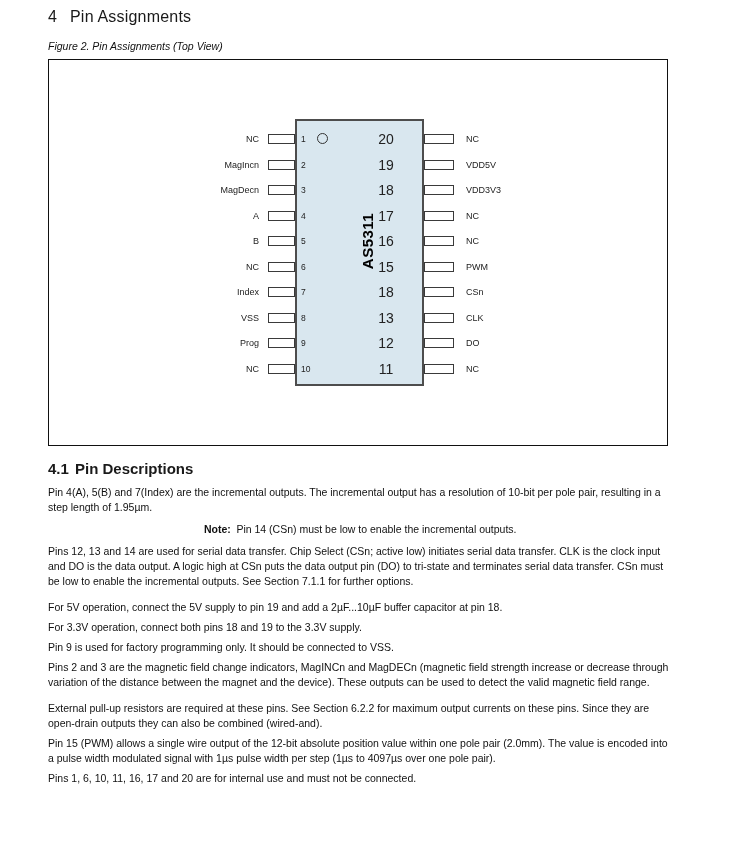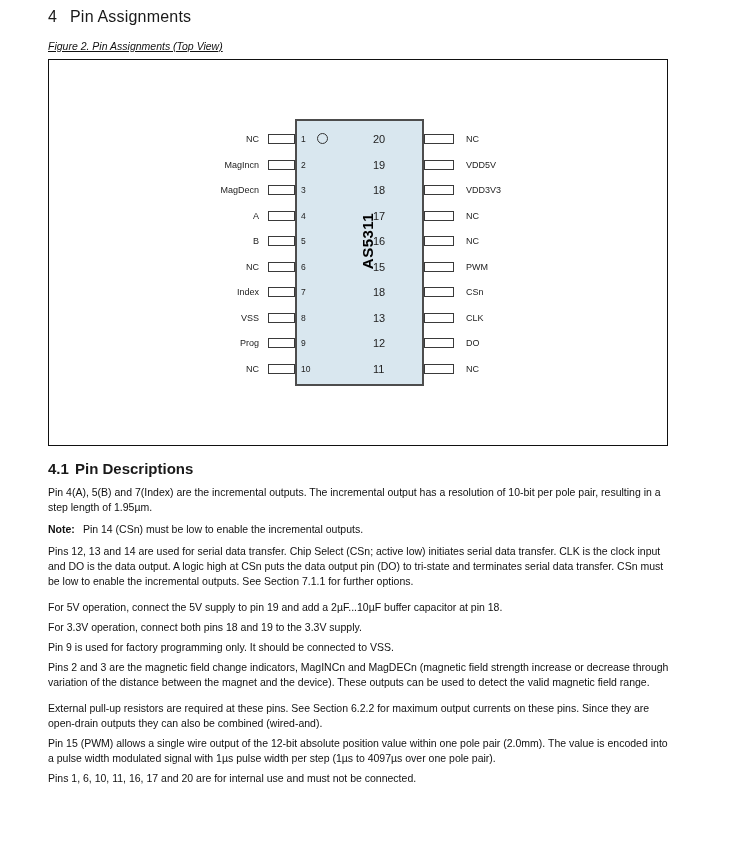--- a/index.html
+++ b/index.html
@@ -9,21 +9,21 @@
     font-family: "Liberation Sans", sans-serif;
     color: #1a1a1a;
     position: relative;
     overflow: hidden;
   }
   .page { position: absolute; left: 48px; top: 0; width: 620px; }
 
   
   .h1 { margin-top: 8px; font-size: 16px; font-weight: normal; letter-spacing: 0.2px; }
   .h1 .num { display: inline-block; min-width: 22px; }
-  .fig-caption { margin-top: 14px; font-size: 10.5px; font-style: italic; color: #111; text-decoration: underline; }
+  .fig-caption { margin-top: 14px; font-size: 10.5px; font-style: italic; color: #111; }
 
   
   .figure-box {
     position: absolute; left: 0; top: 59px;
     width: 620px; height: 387px;
     border: 1px solid #111111;
     background: #ffffff;
   }
   .chip {
     position: absolute; left: 246px; top: 59px;
@@ -42,32 +42,32 @@
     transform: translate(-50%, -50%) rotate(-90deg);
     font-size: 15px; font-weight: bold; color: #000;
     letter-spacing: 0.5px; white-space: nowrap;
   }
   .pin-row { position: absolute; left: 0; right: 0; height: 10px; font-size: 9px; color: #222; }
   .pin-row span { line-height: 10px; }
   .lbl-left  { position: absolute; left: 20px; width: 190px; text-align: right; }
   .rect-left { position: absolute; left: 219px; top: 0; width: 27px; height: 10px;
                background: #fff; border: 1px solid #3a3a3a; }
   .num-left  { position: absolute; left: 252px; font-size: 8.5px; }
-  .num-right { position: absolute; left: 324px; width: 40px; text-align: left; font-size: 11px; }
+  .num-right { position: absolute; left: 317px; width: 40px; text-align: center; font-size: 14px; }
   .rect-right{ position: absolute; left: 375px; top: 0; width: 30px; height: 10px;
                background: #fff; border: 1px solid #3a3a3a; }
   .lbl-right { position: absolute; left: 417px; }
 
   
   .section { position: absolute; left: 0; top: 460px; width: 622px; }
   .h2 { font-size: 15px; font-weight: bold; margin-bottom: 8px; }
   .h2 .num { display: inline-block; min-width: 27px; }
   .section p { font-size: 10.5px; line-height: 15px; margin-bottom: 5px; color: #111; }
   .section p.gap-lg { margin-bottom: 11px; }
-  .note-p { margin: 7px 0 7px 0 !important; }
+  .note-p { margin: 7px 0 7px 0 !important; text-align: center; }
   .note-label { font-weight: bold; display: inline-block; min-width: 32px; }
 </style>
 </head>
 <body>
 
 <div class="page">
 
   <div class="h1">
     <span class="num">4</span><span>Pin Assignments</span>
   </div>

